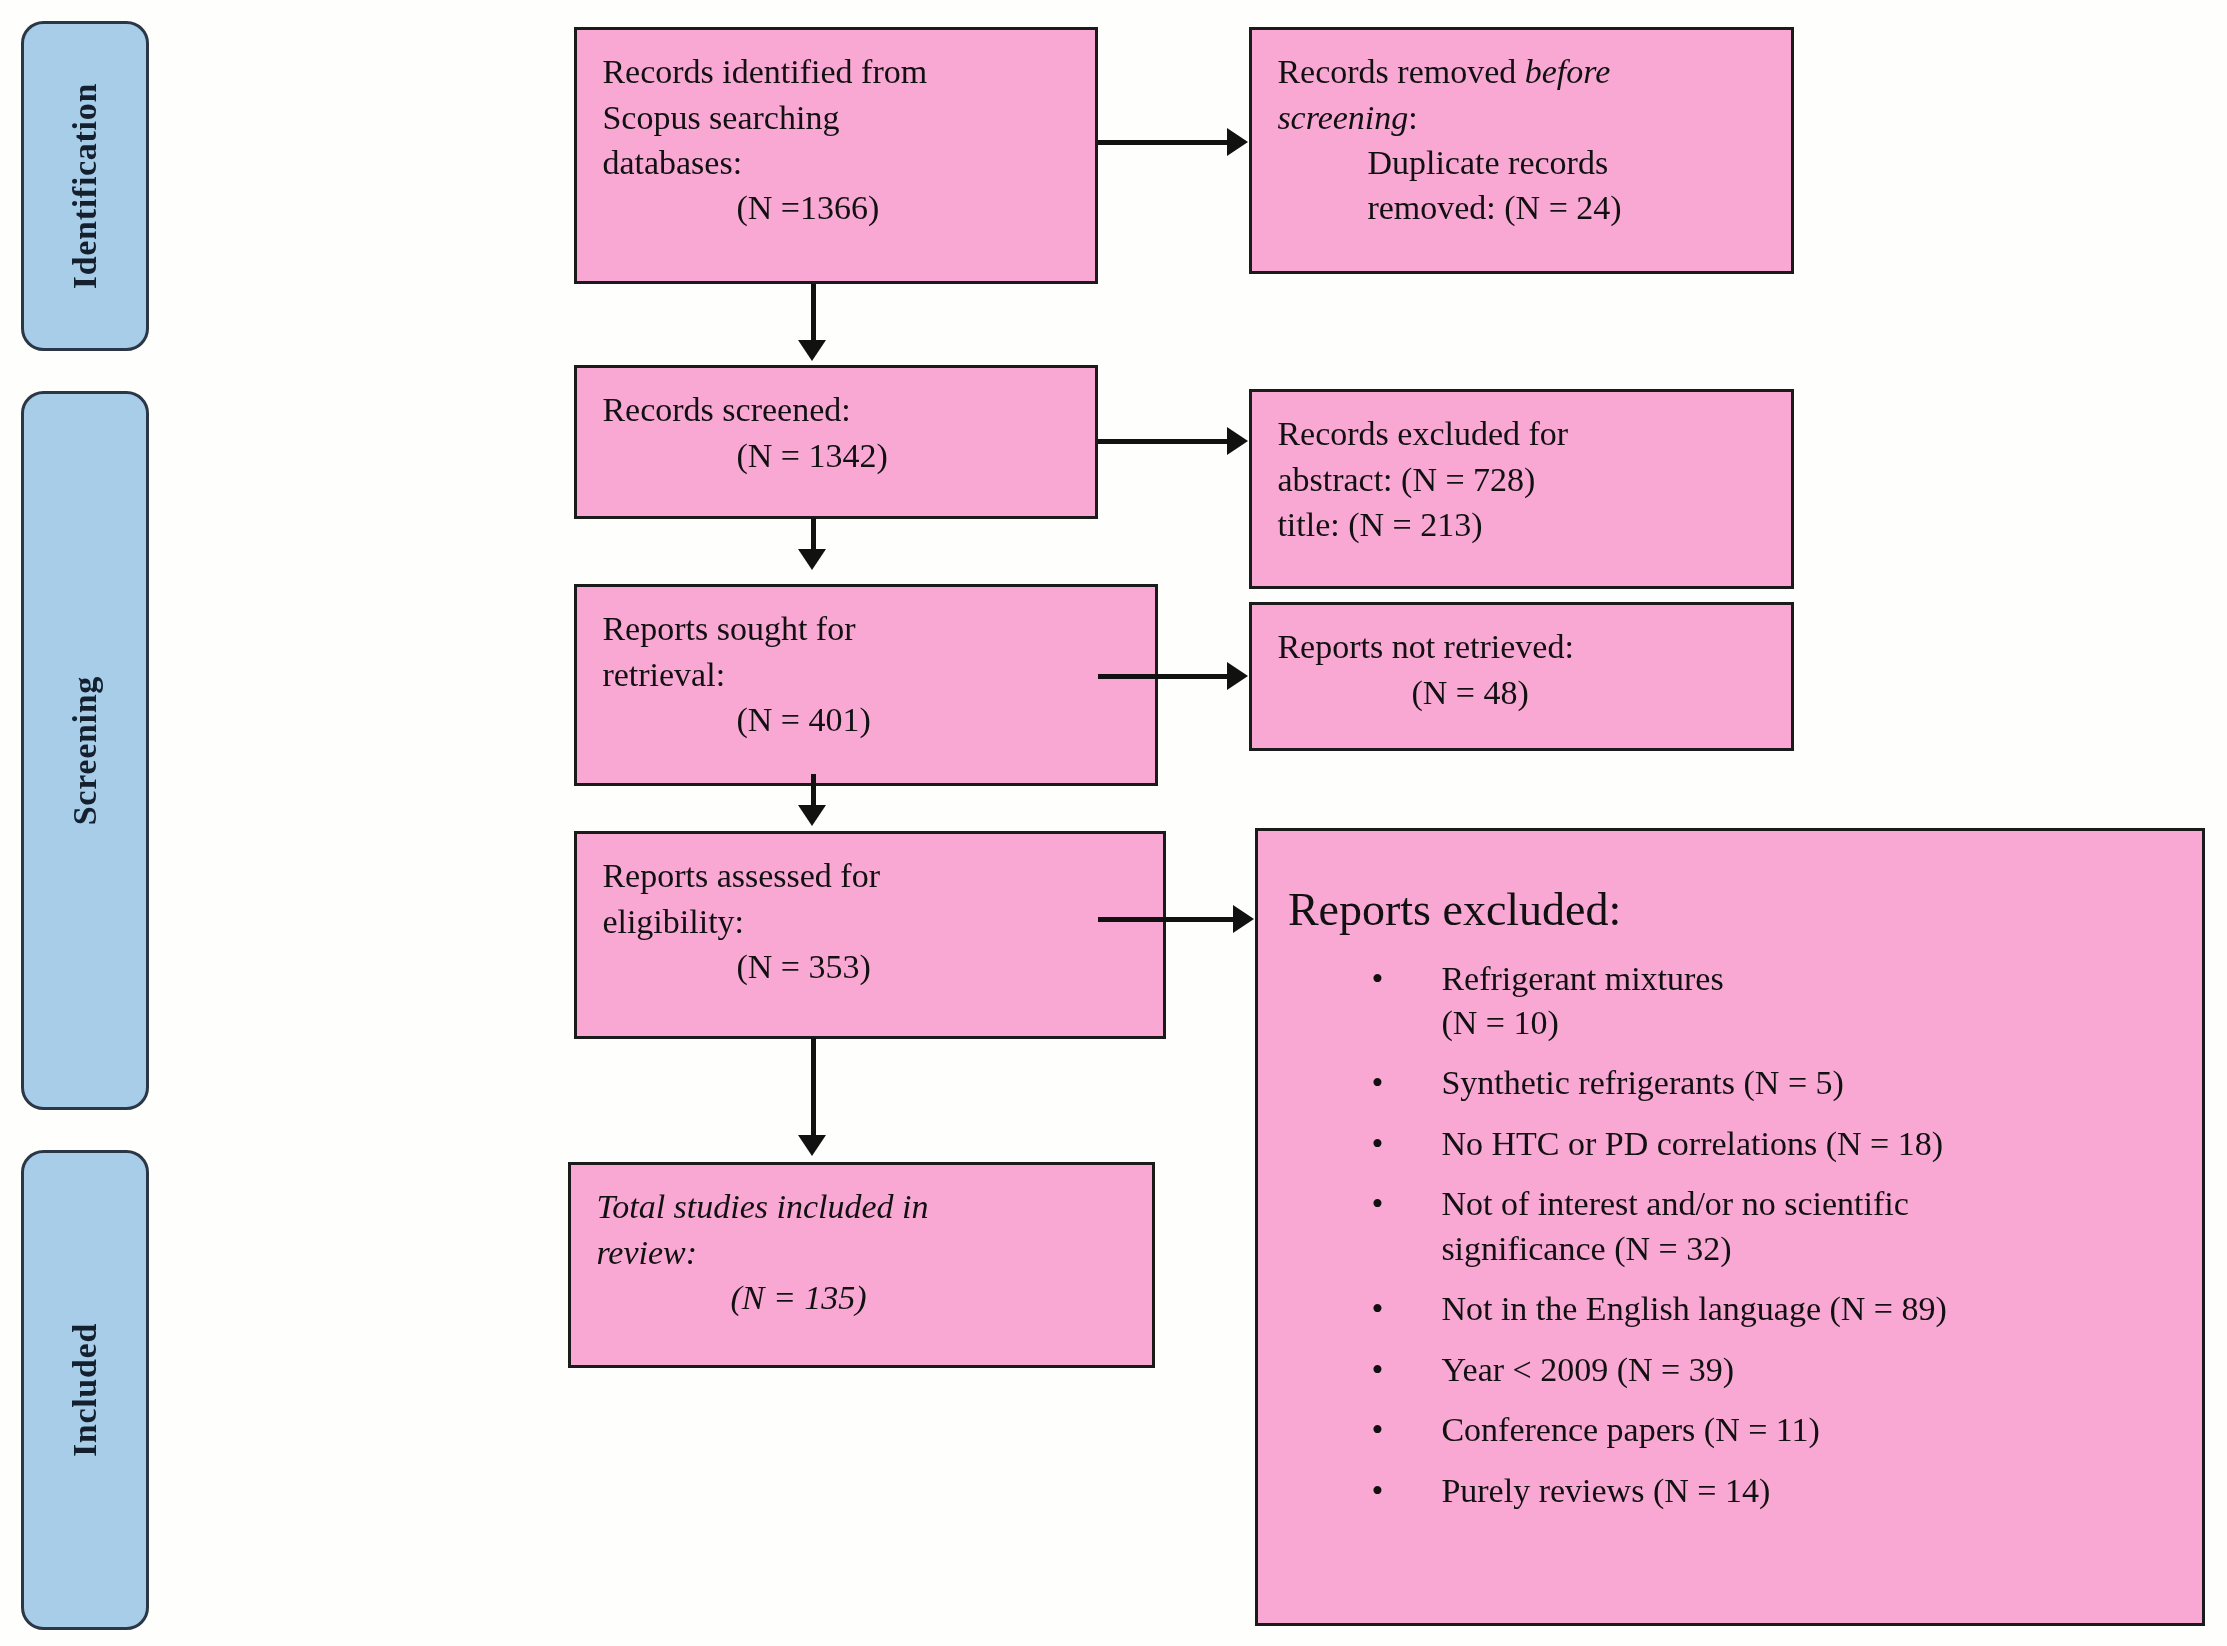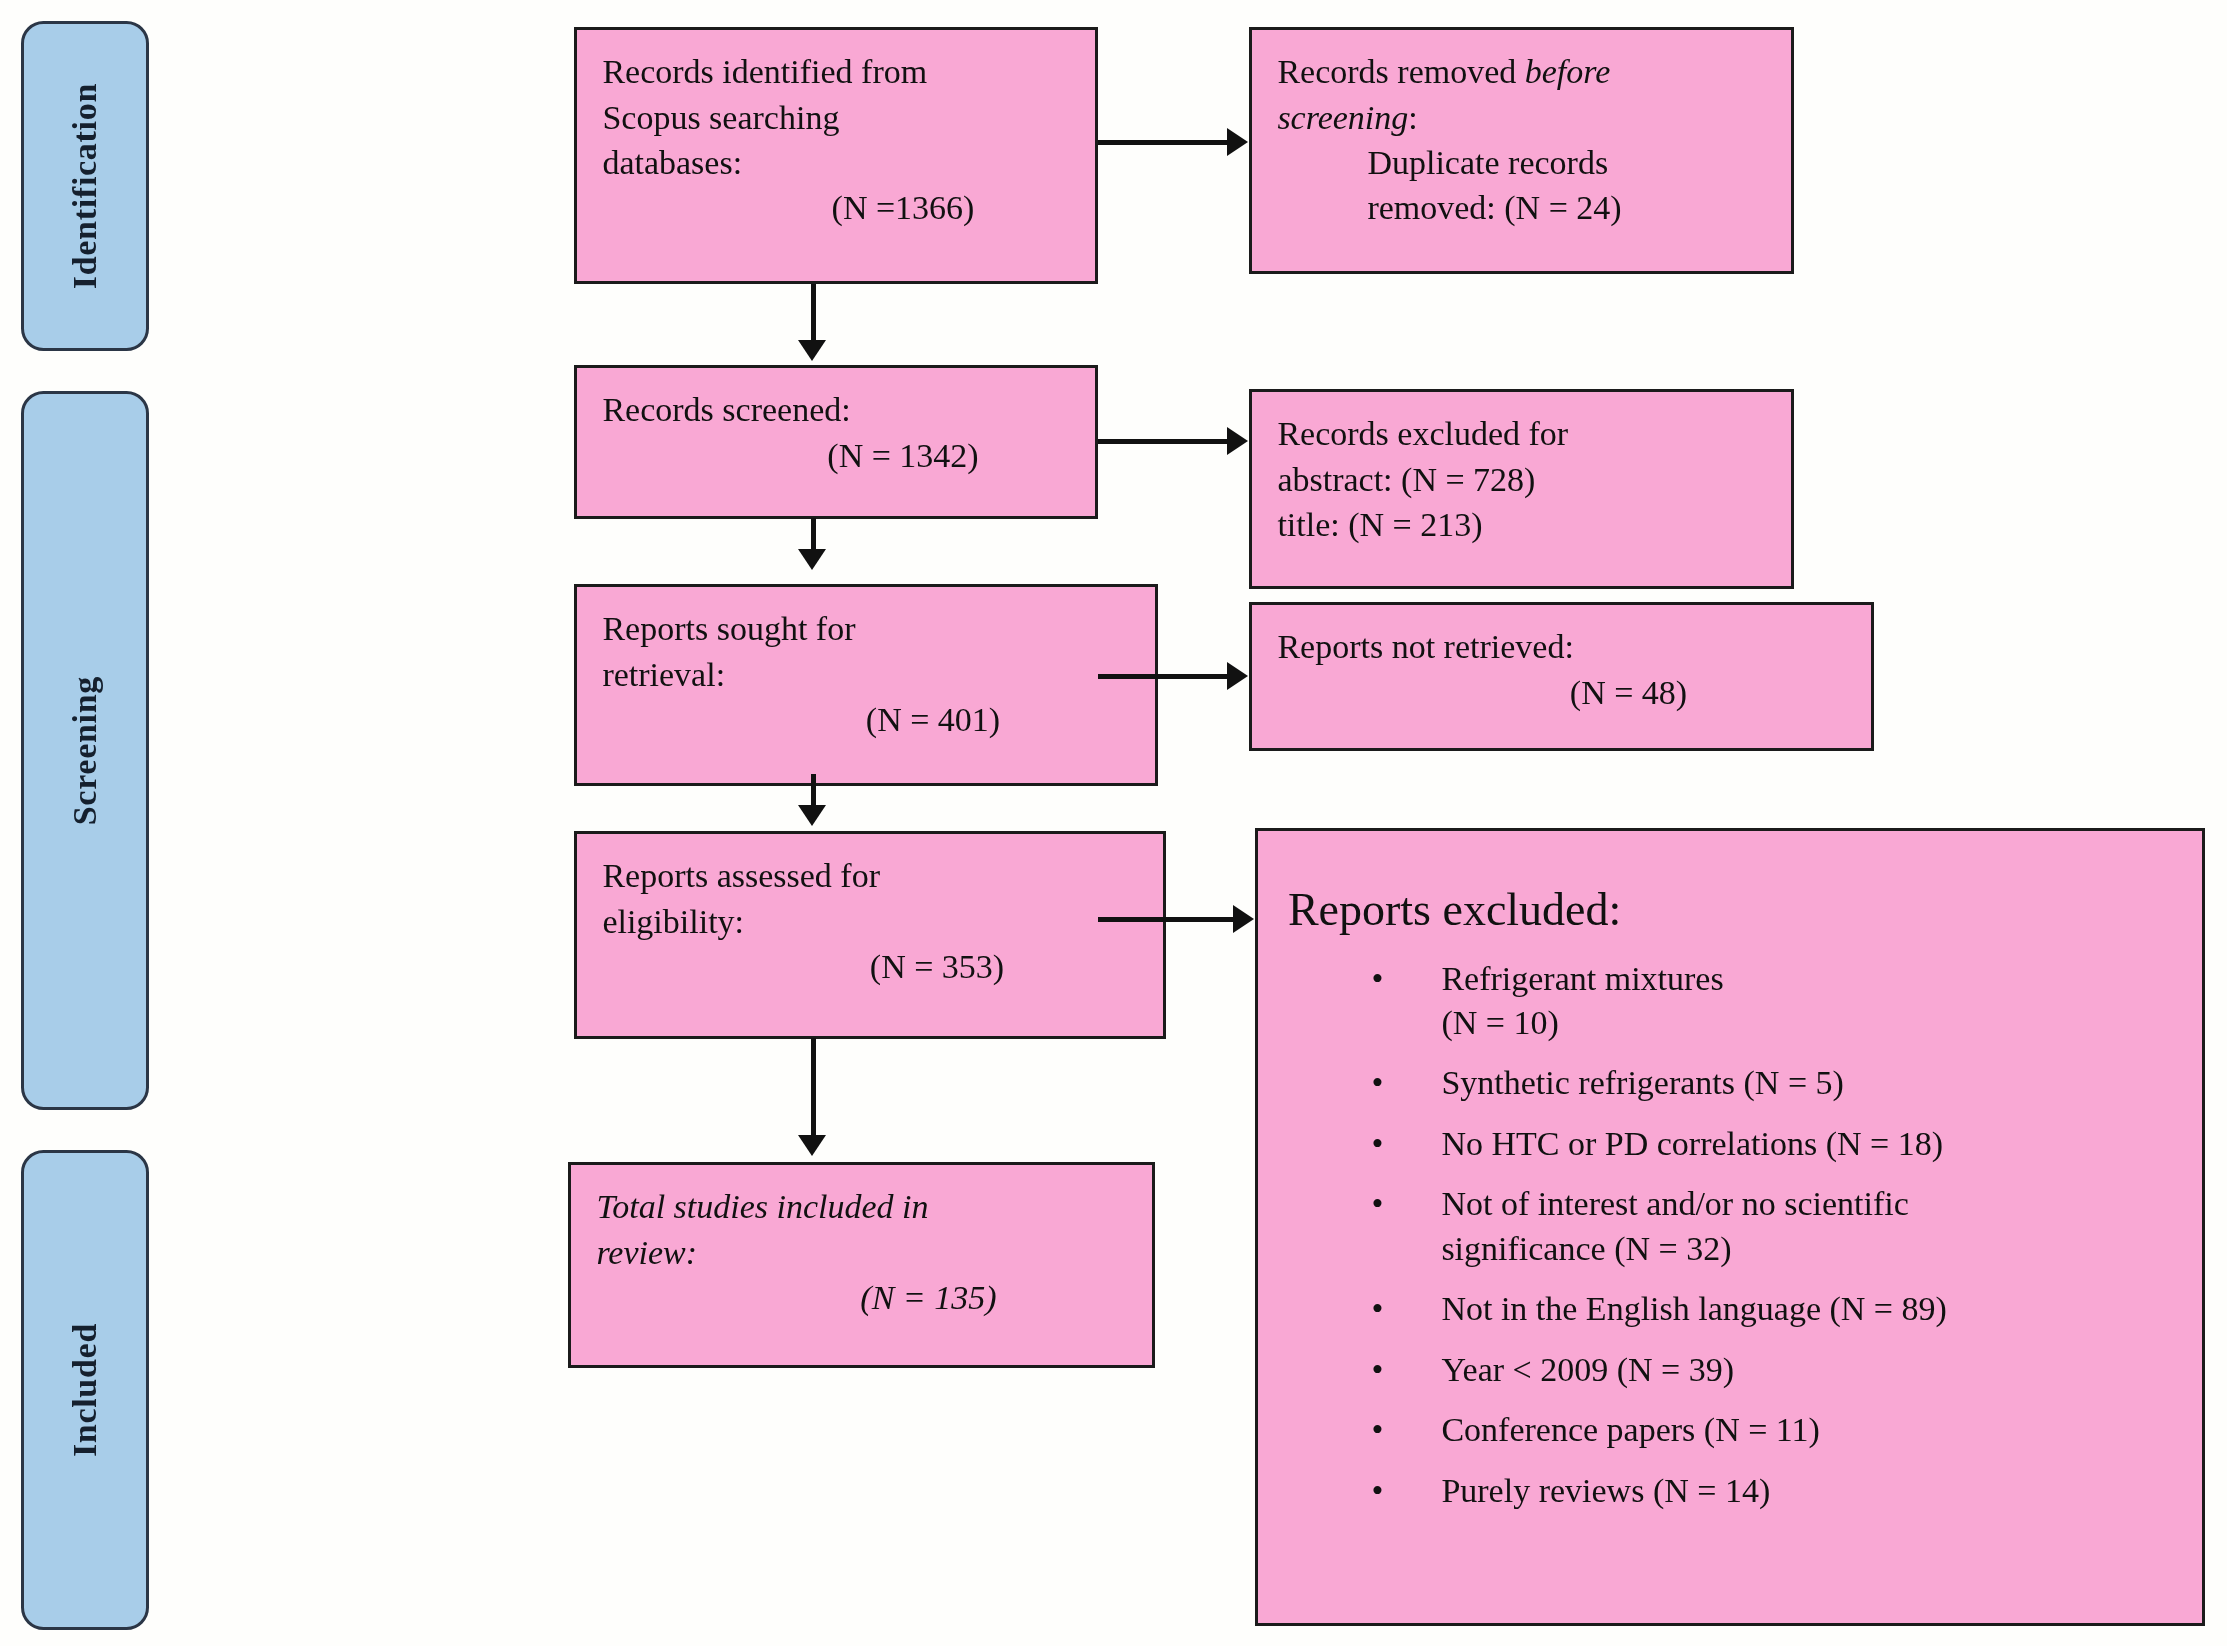--- a/index.html
+++ b/index.html
@@ -29,21 +29,21 @@
   .box{
     position:absolute;
     background:#f9a8d4;
     border:3.7px solid #1b1b1b;
     box-sizing:border-box;
     padding:19.4px 25.4px;
     font-size:34px;
     line-height:1.33;
   }
   .box .ln{display:block;white-space:nowrap;}
-  .box .ind{display:block;padding-left:134px;white-space:nowrap;text-align:center;}
+  .box .ind{display:block;padding-left:134px;white-space:nowrap;}
   .box .ind-sm{display:block;padding-left:90px;white-space:nowrap;}
   .ital{font-style:italic;}
 
   
   .exc-title{display:block;font-size:46px;margin:0 0 16.4px 4.5px;white-space:nowrap;}
   ul.exc{margin:0;padding:0 0 0 88px;list-style:none;}
   ul.exc li{
     position:relative;
     font-size:34px;
     line-height:1.30;
@@ -113,21 +113,21 @@
     <span class="ln">abstract: (N = 728)</span>
     <span class="ln">title: (N = 213)</span>
   </div>
 
   <div class="box" style="left:574px;top:584px;width:584px;height:202px;">
     <span class="ln">Reports sought for</span>
     <span class="ln">retrieval:</span>
     <span class="ind">(N = 401)</span>
   </div>
 
-  <div class="box" style="left:1249px;top:602px;width:625px;height:149px;">
+  <div class="box" style="left:1249px;top:602px;width:545px;height:149px;">
     <span class="ln">Reports not retrieved:</span>
     <span class="ind">(N = 48)</span>
   </div>
 
   <div class="box" style="left:574px;top:831px;width:592px;height:208px;">
     <span class="ln">Reports assessed for</span>
     <span class="ln">eligibility:</span>
     <span class="ind">(N = 353)</span>
   </div>
 

